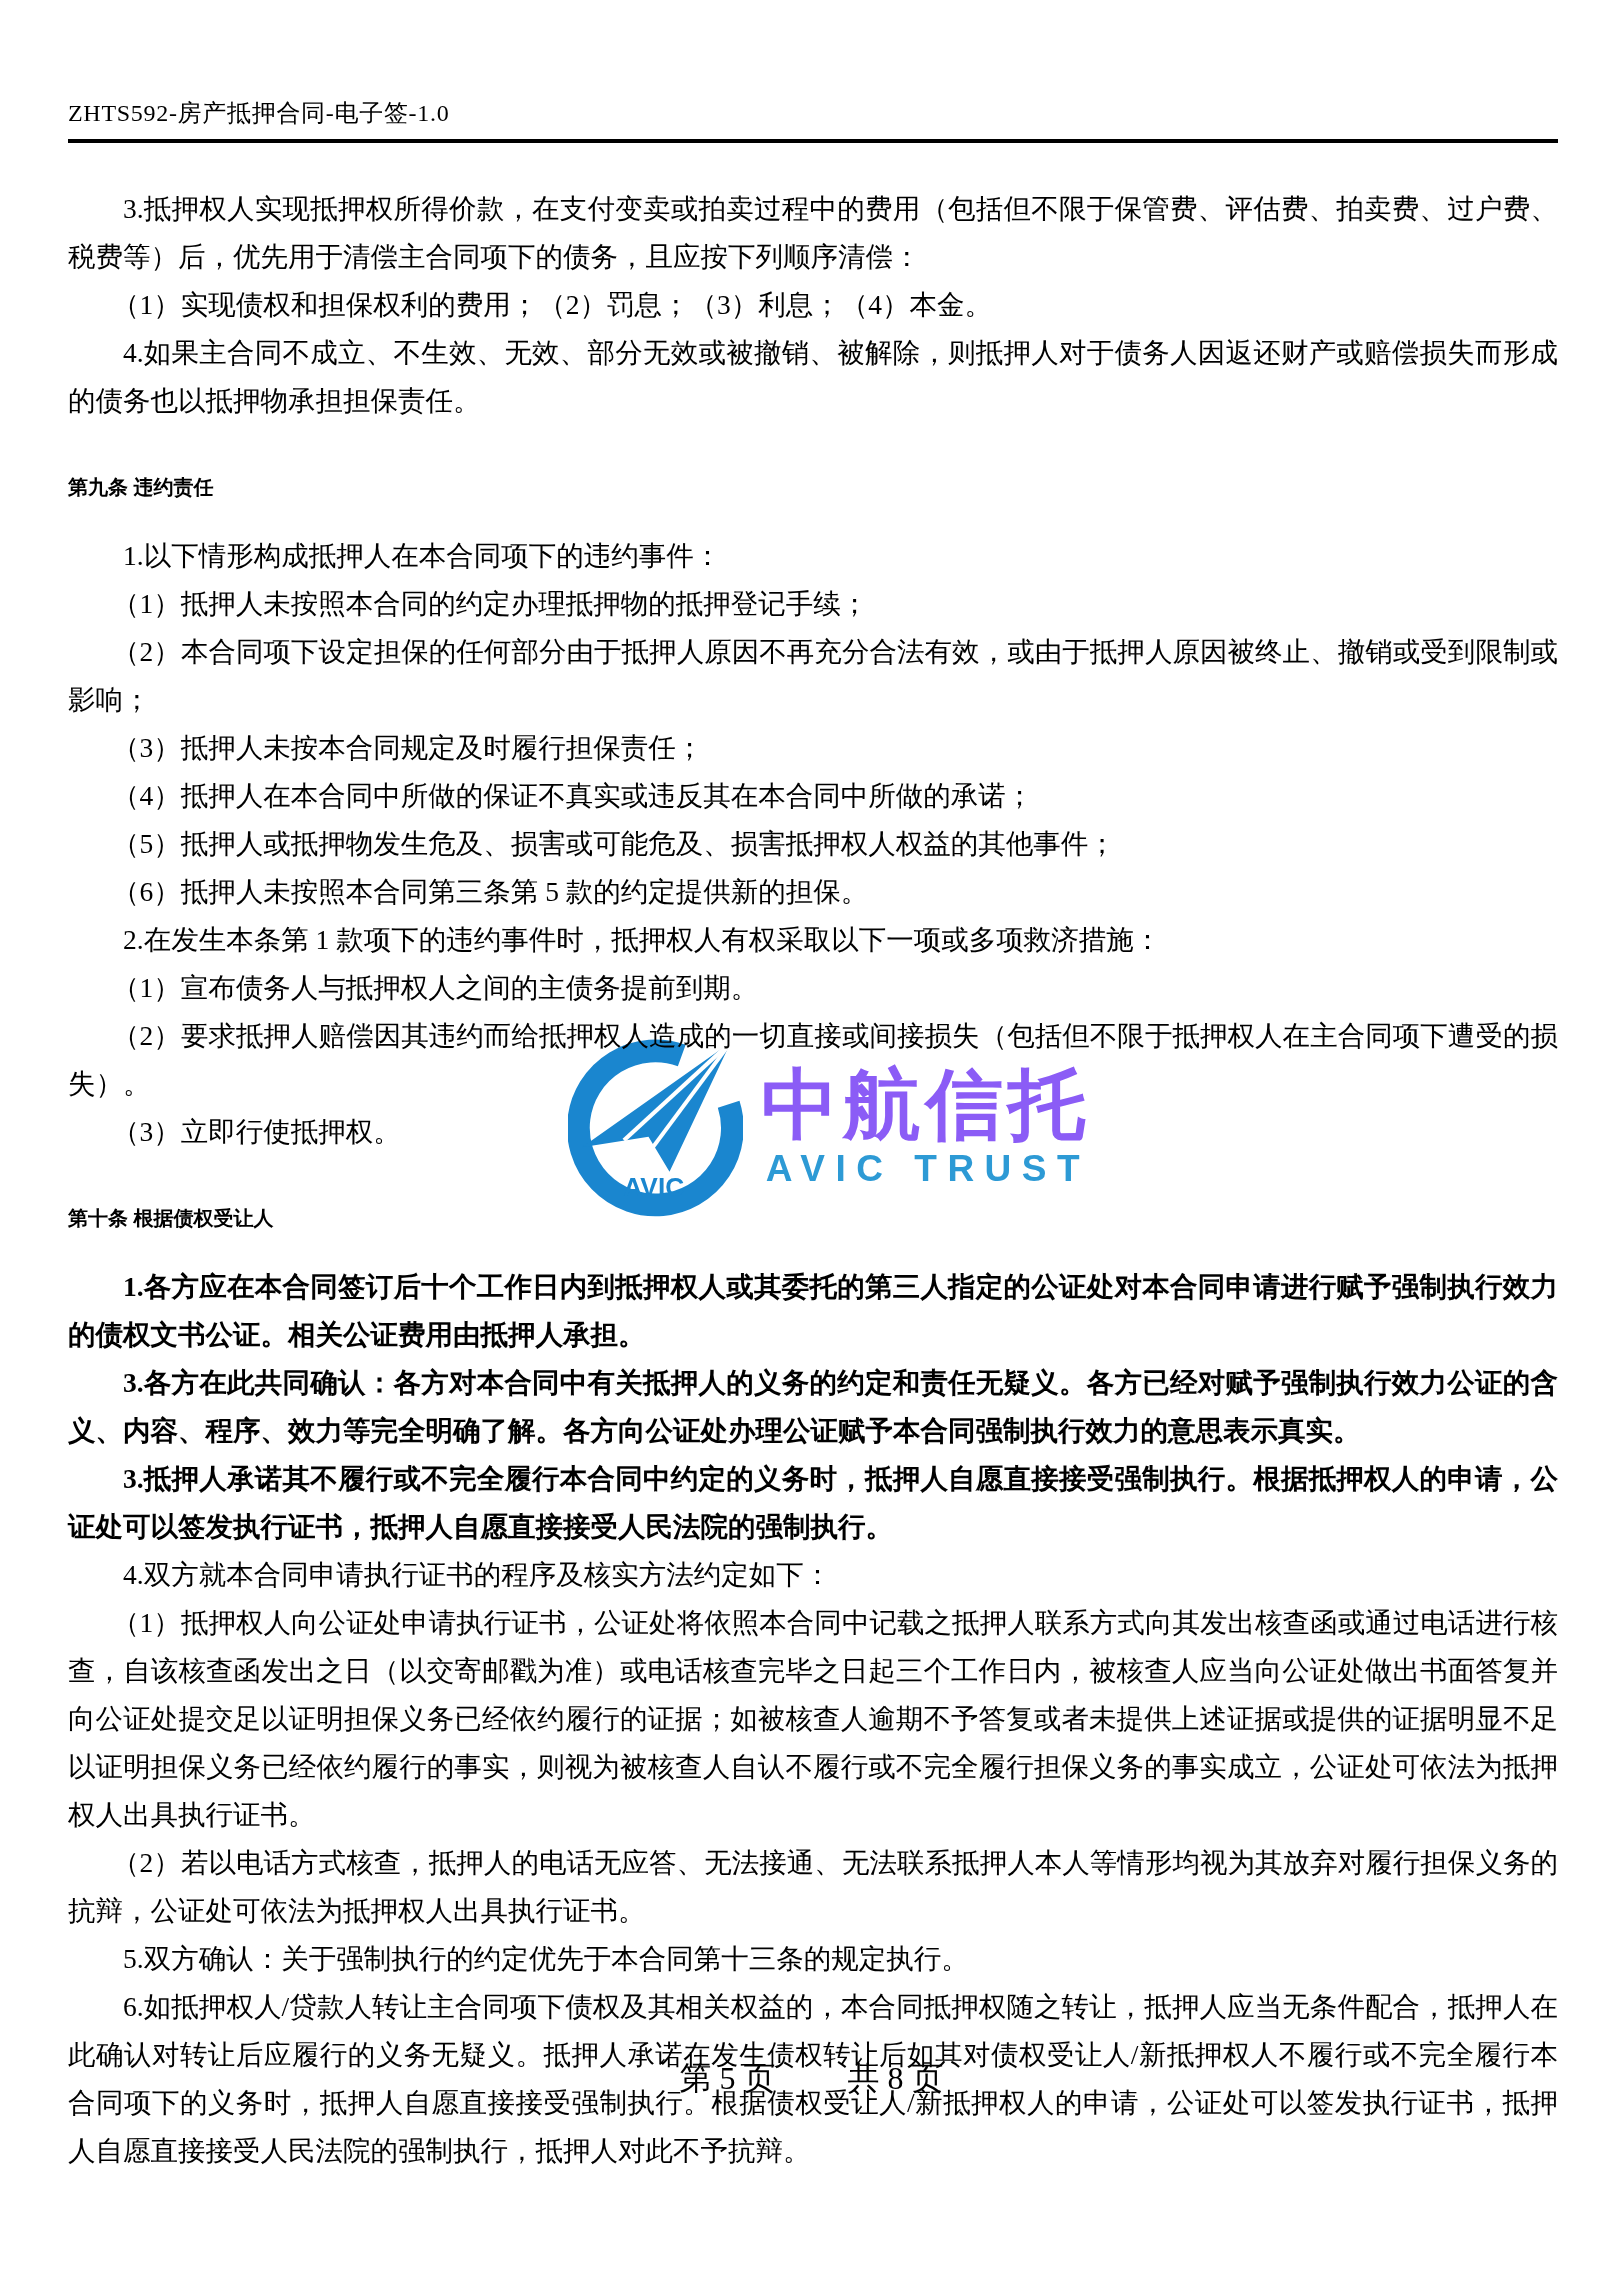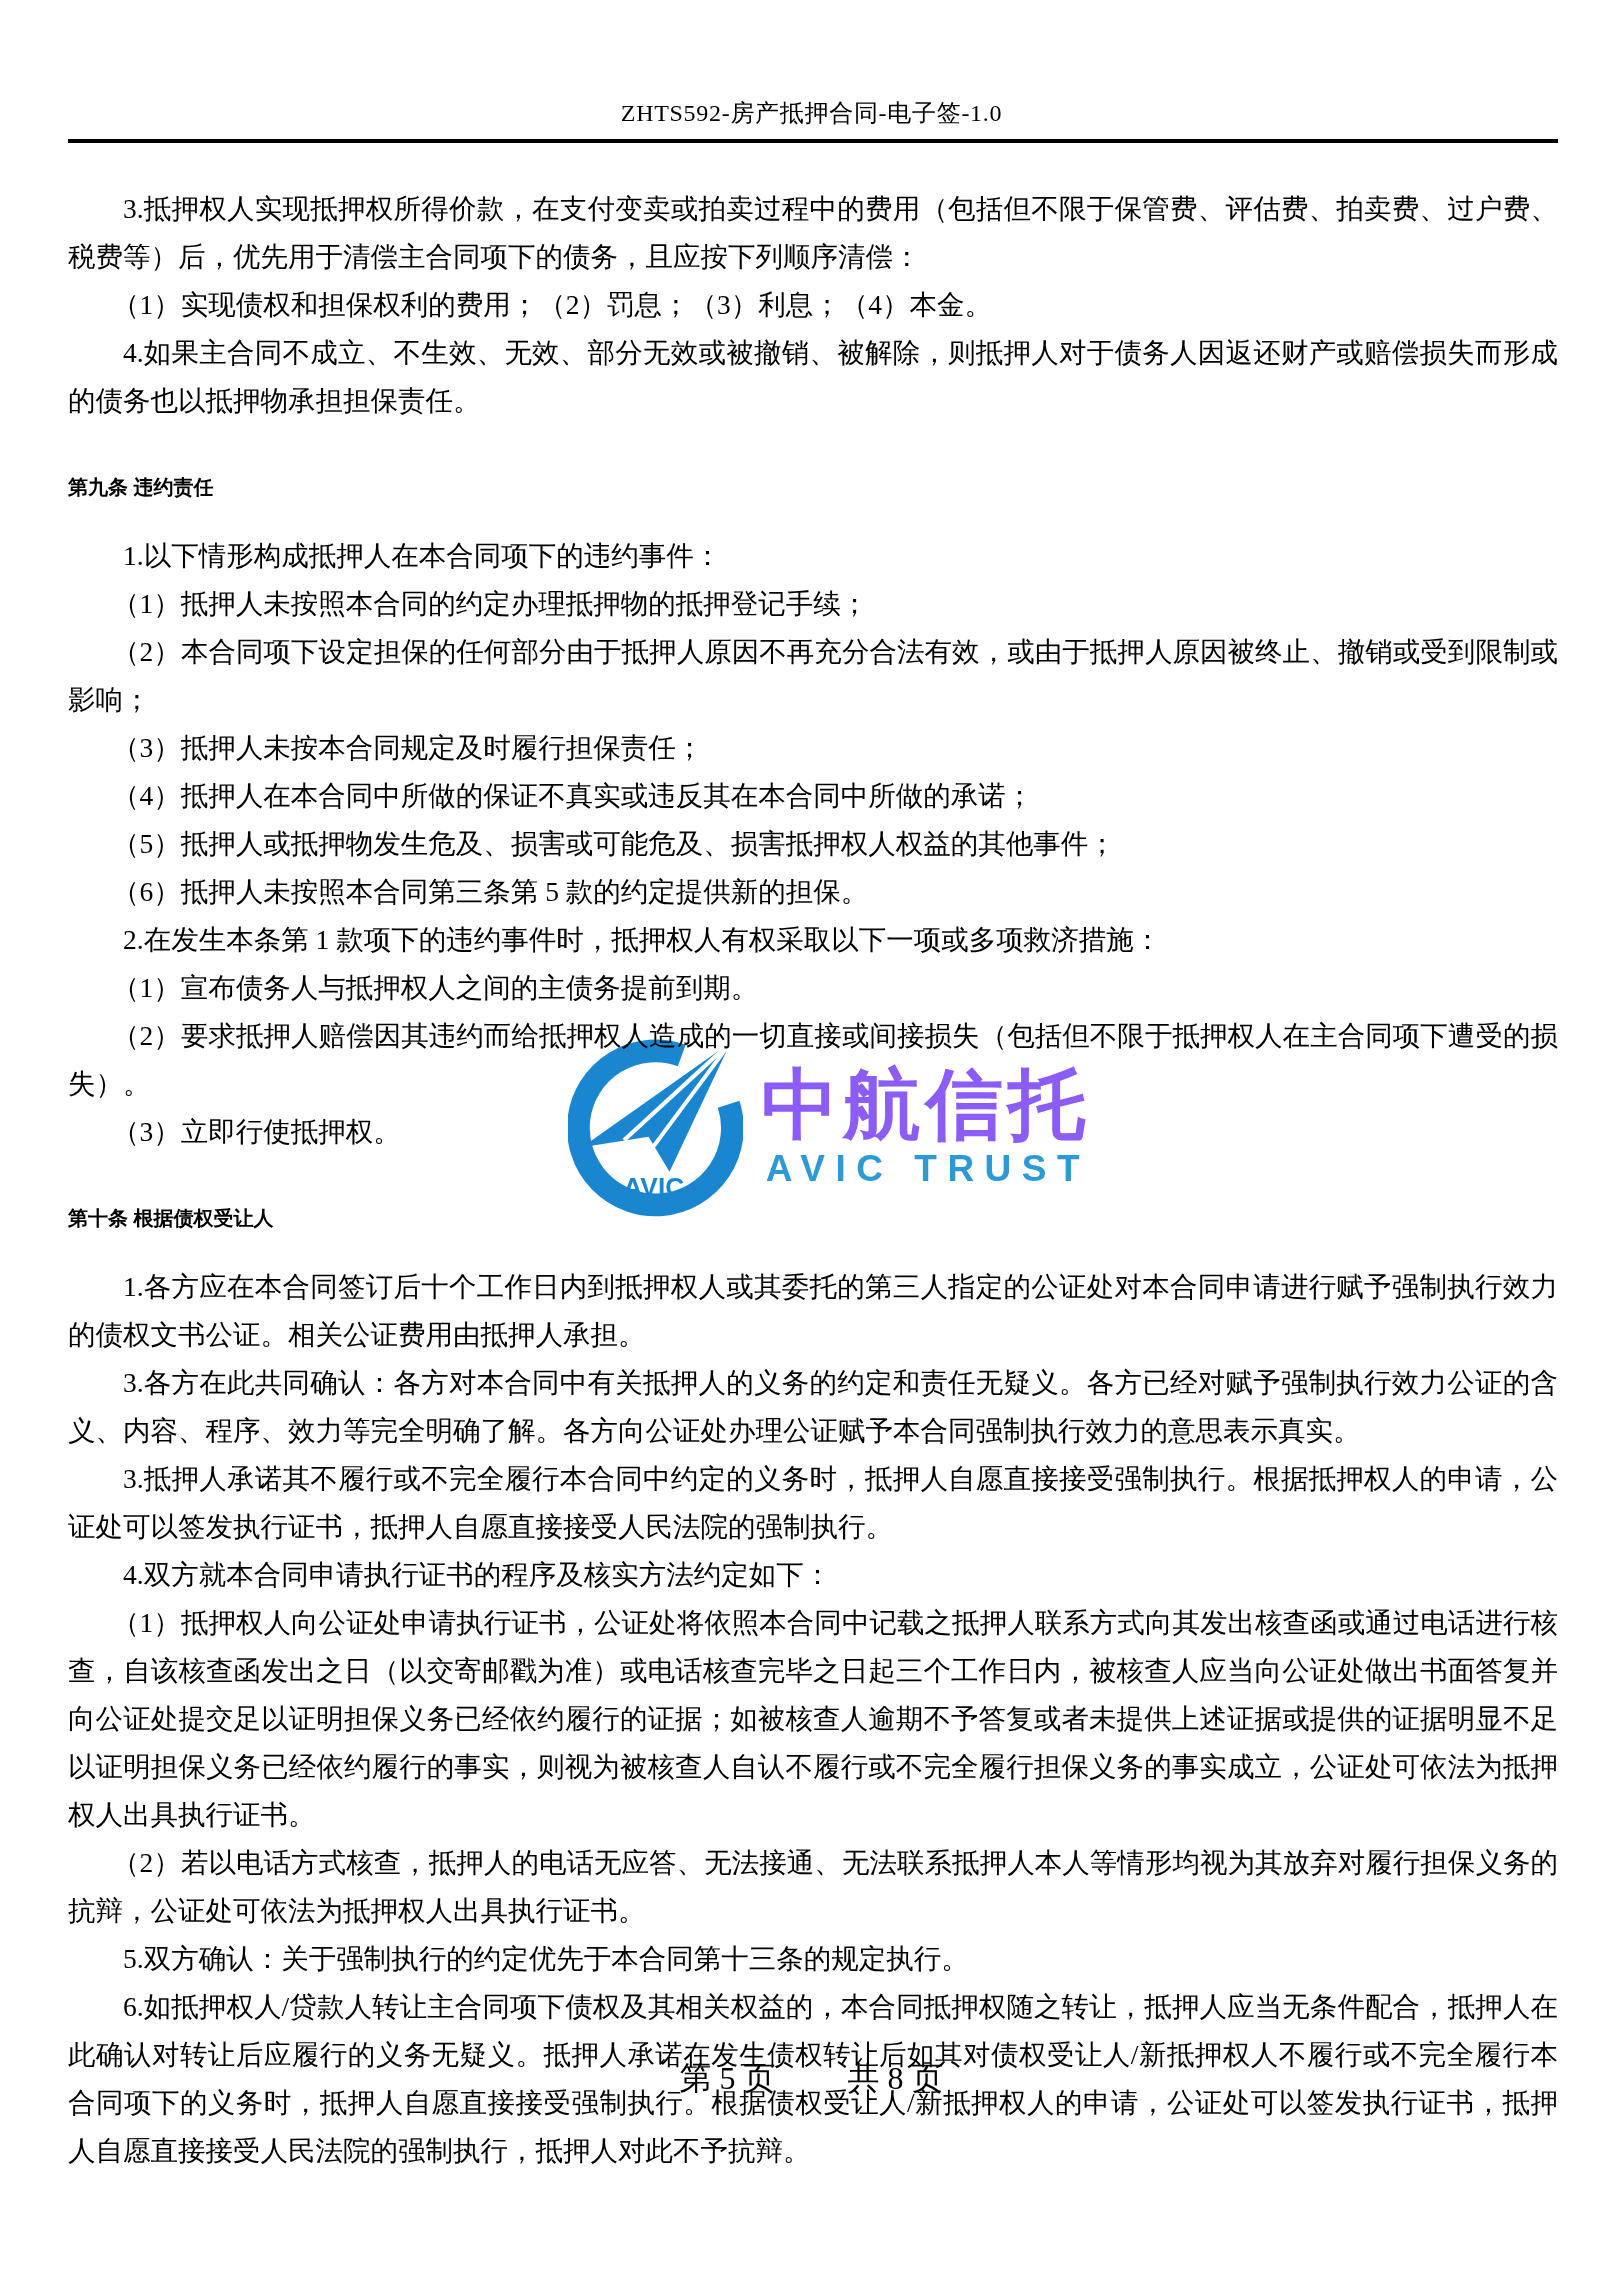--- a/index.html
+++ b/index.html
@@ -12,21 +12,21 @@
     font-family: "Liberation Serif", "DejaVu Serif", serif;
     color: #000;
     overflow: hidden;
     box-sizing: border-box;
   }
   .header {
     position: absolute;
     top: 97px;
     left: 68px;
     right: 68px;
-    text-align: center;
+    text-align: left;
     font-size: 24px;
     letter-spacing: 0.7px;
     font-family: "Liberation Serif", "DejaVu Serif", serif;
   }
   .header-rule {
     position: absolute;
     top: 139px;
     left: 68px;
     right: 65px;
     border-top: 4.6px solid #000;
@@ -38,21 +38,21 @@
     left: 68px;
     right: 65px;
     z-index: 2;
     font-size: 27.5px;
     line-height: 48px;
     text-align: justify;
   }
   .content p { margin: 0; }
   .para   { text-indent: 2em; }
   .clause { text-indent: 1.6em; }
-  .bold   { font-weight: normal; }
+  .bold   { font-weight: bold; }
   .article-heading {
     font-weight: bold;
     text-indent: 0;
     margin-top: 38px !important;
     margin-bottom: 21px !important;
     font-family: "Liberation Sans", "DejaVu Sans", sans-serif;
     font-size: 20px;
   }
   .watermark {
     position: absolute;

